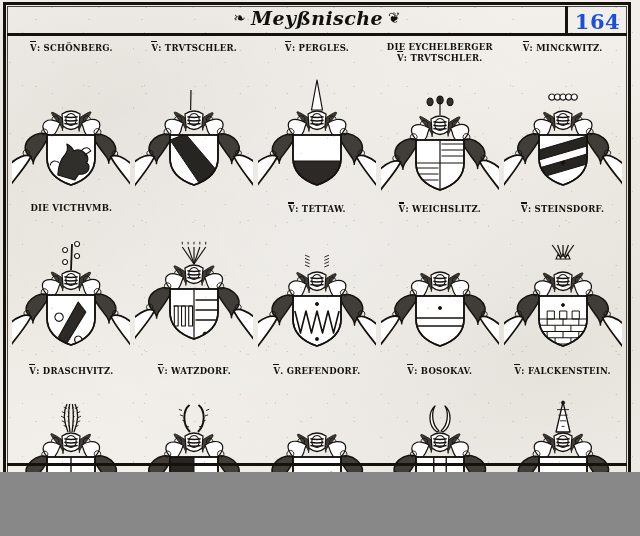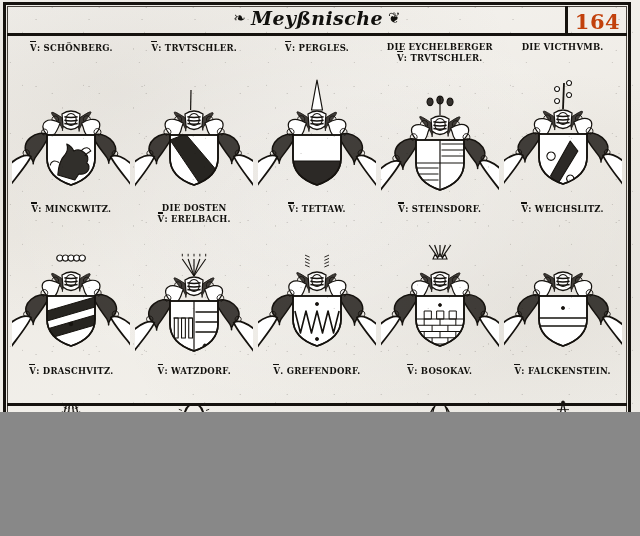--- a/index.html
+++ b/index.html
@@ -3,21 +3,21 @@
 <meta charset="utf-8">
 <style>
   html, body {
     margin: 0;
     padding: 0;
     background: #888;
   }
   #page {
     position: relative;
     width: 640px;
-    height: 412px;
+    height: 472px;
     background: #f2f0ec;
     overflow: hidden;
     font-family: "Liberation Serif", serif;
     -webkit-font-smoothing: none;
   }
   
   #paper-grain {
     position: absolute;
     inset: 0;
     background:
@@ -80,21 +80,21 @@
     box-sizing: border-box;
     border-left: 3px solid #15120e;
     display: flex;
     align-items: center;
     justify-content: center;
   }
   #page-number {
     font-family: "DejaVu Serif", serif;
     font-size: 21px;
     font-weight: bold;
-    color: #c2410c;
+    color: #1d4ed8;
     letter-spacing: 0.5px;
   }
   
   #arms-grid {
     position: absolute;
     left: 10px; top: 39px;
     width: 614px; height: 484px;
     display: grid;
     grid-template-columns: repeat(5, 1fr);
     grid-template-rows: repeat(3, 1fr);
@@ -605,20 +605,132 @@
           L 83 97
           Q 83 116 59 124
           Q 35 116 35 97
           Z" fill="none" stroke="#15120e" stroke-width="1.6" stroke-linejoin="round"></path>
             </g>
           </svg>
         </div>
       </div>
       <div class="arms-cell">
         <div class="arms-label">
+          <div><span class="vbar">V</span>: MINCKWITZ.</div>
+        </div>
+        <div class="arms-art">
+          <svg width="118" height="132" viewBox="0 0 118 132">
+            <defs>
+              <clipPath id="sh-clip-4">
+                <path d="M 35 74
+          L 83 74
+          L 83 97
+          Q 83 116 59 124
+          Q 35 116 35 97
+          Z"></path>
+              </clipPath>
+            </defs>
+            <g>
+              <path d="M 59 49 q -8.399999999999999 -9*1 -11.2 -16*1" fill="none" stroke="#15120e" stroke-width="1.15" stroke-linejoin="round"></path>
+              <path d="M 47.8 33 a 3.1 3.1 0 1 0 0.1 0" fill="#ffffff" stroke="#15120e" stroke-width="1.2" stroke-linejoin="round"></path>
+              <path d="M 59 49 q -4.199999999999999 -9*1 -5.6 -16*1" fill="none" stroke="#15120e" stroke-width="1.15" stroke-linejoin="round"></path>
+              <path d="M 53.4 33 a 3.1 3.1 0 1 0 0.1 0" fill="#ffffff" stroke="#15120e" stroke-width="1.2" stroke-linejoin="round"></path>
+              <path d="M 59 49 q 0 -9*1 0 -16*1" fill="none" stroke="#15120e" stroke-width="1.15" stroke-linejoin="round"></path>
+              <path d="M 59 33 a 3.1 3.1 0 1 0 0.1 0" fill="#ffffff" stroke="#15120e" stroke-width="1.2" stroke-linejoin="round"></path>
+              <path d="M 59 49 q 4.199999999999999 -9*1 5.6 -16*1" fill="none" stroke="#15120e" stroke-width="1.15" stroke-linejoin="round"></path>
+              <path d="M 64.6 33 a 3.1 3.1 0 1 0 0.1 0" fill="#ffffff" stroke="#15120e" stroke-width="1.2" stroke-linejoin="round"></path>
+              <path d="M 59 49 q 8.399999999999999 -9*1 11.2 -16*1" fill="none" stroke="#15120e" stroke-width="1.15" stroke-linejoin="round"></path>
+              <path d="M 70.2 33 a 3.1 3.1 0 1 0 0.1 0" fill="#ffffff" stroke="#15120e" stroke-width="1.2" stroke-linejoin="round"></path>
+            </g>
+            <g>
+              <path d="M 52 58
+         C 40.35868887174212 50.124995413237315, 34.72825488683128 47.67390586419753, 45 60
+         C 54.92935360939643 70.27174511316872, 47.396740526406035 73.69566015089163, 52.190221579218104 63.7663065414952
+         C 58.01087714334705 55.54891045096022, 48.2336934585048 67.24457060185185, 52 58 Z" fill="rgba(21,18,14,0.80)" stroke="#15120e" stroke-width="0.90" stroke-linejoin="round"></path>
+              <path d="M 45.821739609053495 60.4930437654321
+         a 3.2869584362139914 3.2869584362139914 0 1 0 -2.7939146707818927 1.150435452674897" fill="none" stroke="#15120e" stroke-width="0.9"></path>
+              <path d="M 48.081523533950616 62.054349022633744
+         C 36.21554903978052 54.0273662765775, 23.611546039094648 59.99037602880658, 34.081523533950616 72.55434902263374
+         C 44.202501778978046 83.02432651748971, 36.52451828275034 86.51431901577503, 41.41050778034979 76.3933407707476
+         C 47.34349502743484 68.01735877486283, 44.24253178583676 71.47732876800411, 48.081523533950616 62.054349022633744 Z" fill="#ffffff" stroke="#15120e" stroke-width="1.19" stroke-linejoin="round"></path>
+              <path d="M 34.91912173353909 73.05690794238683
+         a 3.3503927983539095 3.3503927983539095 0 1 0 -2.847833878600823 1.1726374794238683" fill="none" stroke="#15120e" stroke-width="0.9"></path>
+              <path d="M 37.2225167824074 74.64834452160494
+         C 26.592575938786005 67.457502186214, 6.843157214506169 82.39311304012345, 16.222516782407403 93.64834452160494
+         C 25.2892310313786 103.02770408950617, 18.411034014917693 106.1541572788066, 22.788068479938268 97.0874430298354
+         C 28.103038901748967 89.5839553755144, 33.78341827417695 83.08976813271605, 37.2225167824074 74.64834452160494 Z" fill="rgba(21,18,14,0.80)" stroke="#15120e" stroke-width="1.47" stroke-linejoin="round"></path>
+              <path d="M 16.9728655478395 94.0985537808642
+         a 3.001395061728395 3.001395061728395 0 1 0 -2.5511858024691354 1.0504882716049382" fill="none" stroke="#15120e" stroke-width="0.9"></path>
+              <path d="M 19.036324652777775 95.52421643518518
+         C 8.165367562585732 88.17033369770233, -18.55569630915638 111.5137912808642, -8.963675347222225 123.02421643518518
+         C 0.30861158264746 132.61623739711933, -6.7255371227709215 135.81357771776405, -2.2492606738683145 126.54129078789437
+         C 3.186217871227706 118.86767401834705, 15.519250300068585 104.15703530092593, 19.036324652777775 95.52421643518518 Z" fill="#ffffff" stroke="#15120e" stroke-width="1.76" stroke-linejoin="round"></path>
+              <path d="M -8.196313670267493 123.48463344135801
+         a 3.06944670781893 3.06944670781893 0 1 0 -2.60902970164609 1.0743063477366253" fill="none" stroke="#15120e" stroke-width="0.9"></path>
+              <path d="M 66 58
+         C 77.24906644375858 50.39033740569273, 82.92564686213991 48.089223765432095, 73 60
+         C 63.40520803326475 69.92564686213991, 70.68401573216735 73.23419581618656, 66.05204719650206 63.639403849451305
+         C 60.42751397462277 55.69888635973937, 69.6394038494513 66.93308217592593, 66 58 Z" fill="rgba(21,18,14,0.80)" stroke="#15120e" stroke-width="0.90" stroke-linejoin="round"></path>
+              <path d="M 72.2059482510288 60.47643104938272
+         a 3.1762069958847734 3.1762069958847734 0 1 1 2.6997759465020574 1.1116724485596705" fill="none" stroke="#15120e" stroke-width="0.9"></path>
+              <path d="M 70.02230594135803 61.985129372427984
+         C 81.99046990740742 53.88901845421811, 94.58245061728395 59.81295576131688, 84.02230594135803 72.48512937242799
+         C 73.81416608796296 83.04527404835392, 81.55827218364198 86.56532227366256, 76.63020466820988 76.35718242026749
+         C 70.64612268518519 67.90906667952676, 73.89435898919753 71.48925958076131, 70.02230594135803 61.985129372427984 Z" fill="#ffffff" stroke="#15120e" stroke-width="1.19" stroke-linejoin="round"></path>
+              <path d="M 83.17749436728396 72.99201631687244
+         a 3.379246296296296 3.379246296296296 0 1 1 2.8723593518518515 1.1827362037037035" fill="none" stroke="#15120e" stroke-width="0.9"></path>
+              <path d="M 80.85426253858024 74.59715830761317
+         C 91.98848133144719 67.065186771262, 111.67857323816872 81.807985468107, 101.85426253858024 93.59715830761317
+         C 92.35742886231138 103.42146900720165, 99.56192337534293 106.6962392403978, 94.97724504886831 97.19940556412895
+         C 89.41013565243485 89.33995700445817, 84.45650979509603 83.4390379372428, 80.85426253858024 74.59715830761317 Z" fill="rgba(21,18,14,0.80)" stroke="#15120e" stroke-width="1.47" stroke-linejoin="round"></path>
+              <path d="M 101.06831768261317 94.06872522119342
+         a 3.1437794238683123 3.1437794238683123 0 1 1 2.6722125102880656 1.1003227983539092" fill="none" stroke="#15120e" stroke-width="0.9"></path>
+              <path d="M 98.9069693287037 95.56202044753087
+         C 108.23713235168037 89.25043957904664, 135.1394661136831 113.18302430555556, 126.9069693287037 123.06202044753087
+         C 118.94888910322359 131.2945172325103, 124.98605341220849 134.03868282750344, 121.1442215792181 126.08060260202332
+         C 116.47914006772976 119.49460517403979, 101.92555148319614 102.97126755401236, 98.9069693287037 95.56202044753087 Z" fill="#ffffff" stroke="#15120e" stroke-width="1.76" stroke-linejoin="round"></path>
+              <path d="M 126.24836958590534 123.45718029320989
+         a 2.6343989711934155 2.6343989711934155 0 1 1 2.2392391255144033 0.9220396399176953" fill="none" stroke="#15120e" stroke-width="0.9"></path>
+            </g>
+            <g>
+              <path d="M 50 53
+     Q 59 47 68 53
+     L 67 65
+     Q 59 72 51 65 Z" fill="#ffffff" stroke="#15120e" stroke-width="1.25"></path>
+              <path d="M 52.4 55.8 Q 59 57.3 65.6 55.8" fill="none" stroke="#15120e" stroke-width="1.5"></path>
+              <path d="M 52.4 59.199999999999996 Q 59 60.699999999999996 65.6 59.199999999999996" fill="none" stroke="#15120e" stroke-width="1.5"></path>
+              <path d="M 52.4 62.599999999999994 Q 59 64.1 65.6 62.599999999999994" fill="none" stroke="#15120e" stroke-width="1.5"></path>
+              <ellipse cx="59" cy="58.5" rx="5.2" ry="6" fill="none" stroke="#15120e" stroke-width="1.1"></ellipse>
+            </g>
+            <g>
+              <path d="M 35 74
+          L 83 74
+          L 83 97
+          Q 83 116 59 124
+          Q 35 116 35 97
+          Z" fill="#ffffff" stroke="#15120e" stroke-width="1.6" stroke-linejoin="round"></path>
+              <g clip-path="url(#sh-clip-4)">
+                <path d="M 35 89 L 83 75
+         L 83 85 L 35 99 Z" fill="rgba(21,18,14,0.92)" stroke="#15120e" stroke-width="1" stroke-linejoin="round"></path>
+                <path d="M 35 107 L 83 93
+         L 83 103 L 35 117 Z" fill="rgba(21,18,14,0.92)" stroke="#15120e" stroke-width="1" stroke-linejoin="round"></path>
+                <path d="M 57.2 102 a 1.8 1.8 0 1 0 3.6 0 a 1.8 1.8 0 1 0 -3.6 0" fill="#15120e" stroke="#15120e" stroke-width="0.8" stroke-linejoin="round"></path>
+              </g>
+              <path d="M 35 74
+          L 83 74
+          L 83 97
+          Q 83 116 59 124
+          Q 35 116 35 97
+          Z" fill="none" stroke="#15120e" stroke-width="1.6" stroke-linejoin="round"></path>
+            </g>
+          </svg>
+        </div>
+      </div>
+      <div class="arms-cell">
+        <div class="arms-label">
           <div>DIE VICTHVMB.</div>
         </div>
         <div class="arms-art">
           <svg width="118" height="132" viewBox="0 0 118 132">
             <defs>
               <clipPath id="sh-clip-5">
                 <path d="M 35 74
           L 83 74
           L 83 97
           Q 83 116 59 124
@@ -714,136 +826,20 @@
           L 83 74
           L 83 97
           Q 83 116 59 124
           Q 35 116 35 97
           Z" fill="none" stroke="#15120e" stroke-width="1.6" stroke-linejoin="round"></path>
             </g>
           </svg>
         </div>
       </div>
       <div class="arms-cell">
-        <div class="arms-label">
-          <div><span class="vbar">V</span>: MINCKWITZ.</div>
-        </div>
-        <div class="arms-art">
-          <svg width="118" height="132" viewBox="0 0 118 132">
-            <defs>
-              <clipPath id="sh-clip-4">
-                <path d="M 35 74
-          L 83 74
-          L 83 97
-          Q 83 116 59 124
-          Q 35 116 35 97
-          Z"></path>
-              </clipPath>
-            </defs>
-            <g>
-              <path d="M 59 49 q -8.399999999999999 -9*1 -11.2 -16*1" fill="none" stroke="#15120e" stroke-width="1.15" stroke-linejoin="round"></path>
-              <path d="M 47.8 33 a 3.1 3.1 0 1 0 0.1 0" fill="#ffffff" stroke="#15120e" stroke-width="1.2" stroke-linejoin="round"></path>
-              <path d="M 59 49 q -4.199999999999999 -9*1 -5.6 -16*1" fill="none" stroke="#15120e" stroke-width="1.15" stroke-linejoin="round"></path>
-              <path d="M 53.4 33 a 3.1 3.1 0 1 0 0.1 0" fill="#ffffff" stroke="#15120e" stroke-width="1.2" stroke-linejoin="round"></path>
-              <path d="M 59 49 q 0 -9*1 0 -16*1" fill="none" stroke="#15120e" stroke-width="1.15" stroke-linejoin="round"></path>
-              <path d="M 59 33 a 3.1 3.1 0 1 0 0.1 0" fill="#ffffff" stroke="#15120e" stroke-width="1.2" stroke-linejoin="round"></path>
-              <path d="M 59 49 q 4.199999999999999 -9*1 5.6 -16*1" fill="none" stroke="#15120e" stroke-width="1.15" stroke-linejoin="round"></path>
-              <path d="M 64.6 33 a 3.1 3.1 0 1 0 0.1 0" fill="#ffffff" stroke="#15120e" stroke-width="1.2" stroke-linejoin="round"></path>
-              <path d="M 59 49 q 8.399999999999999 -9*1 11.2 -16*1" fill="none" stroke="#15120e" stroke-width="1.15" stroke-linejoin="round"></path>
-              <path d="M 70.2 33 a 3.1 3.1 0 1 0 0.1 0" fill="#ffffff" stroke="#15120e" stroke-width="1.2" stroke-linejoin="round"></path>
-            </g>
-            <g>
-              <path d="M 52 58
-         C 40.35868887174212 50.124995413237315, 34.72825488683128 47.67390586419753, 45 60
-         C 54.92935360939643 70.27174511316872, 47.396740526406035 73.69566015089163, 52.190221579218104 63.7663065414952
-         C 58.01087714334705 55.54891045096022, 48.2336934585048 67.24457060185185, 52 58 Z" fill="rgba(21,18,14,0.80)" stroke="#15120e" stroke-width="0.90" stroke-linejoin="round"></path>
-              <path d="M 45.821739609053495 60.4930437654321
-         a 3.2869584362139914 3.2869584362139914 0 1 0 -2.7939146707818927 1.150435452674897" fill="none" stroke="#15120e" stroke-width="0.9"></path>
-              <path d="M 48.081523533950616 62.054349022633744
-         C 36.21554903978052 54.0273662765775, 23.611546039094648 59.99037602880658, 34.081523533950616 72.55434902263374
-         C 44.202501778978046 83.02432651748971, 36.52451828275034 86.51431901577503, 41.41050778034979 76.3933407707476
-         C 47.34349502743484 68.01735877486283, 44.24253178583676 71.47732876800411, 48.081523533950616 62.054349022633744 Z" fill="#ffffff" stroke="#15120e" stroke-width="1.19" stroke-linejoin="round"></path>
-              <path d="M 34.91912173353909 73.05690794238683
-         a 3.3503927983539095 3.3503927983539095 0 1 0 -2.847833878600823 1.1726374794238683" fill="none" stroke="#15120e" stroke-width="0.9"></path>
-              <path d="M 37.2225167824074 74.64834452160494
-         C 26.592575938786005 67.457502186214, 6.843157214506169 82.39311304012345, 16.222516782407403 93.64834452160494
-         C 25.2892310313786 103.02770408950617, 18.411034014917693 106.1541572788066, 22.788068479938268 97.0874430298354
-         C 28.103038901748967 89.5839553755144, 33.78341827417695 83.08976813271605, 37.2225167824074 74.64834452160494 Z" fill="rgba(21,18,14,0.80)" stroke="#15120e" stroke-width="1.47" stroke-linejoin="round"></path>
-              <path d="M 16.9728655478395 94.0985537808642
-         a 3.001395061728395 3.001395061728395 0 1 0 -2.5511858024691354 1.0504882716049382" fill="none" stroke="#15120e" stroke-width="0.9"></path>
-              <path d="M 19.036324652777775 95.52421643518518
-         C 8.165367562585732 88.17033369770233, -18.55569630915638 111.5137912808642, -8.963675347222225 123.02421643518518
-         C 0.30861158264746 132.61623739711933, -6.7255371227709215 135.81357771776405, -2.2492606738683145 126.54129078789437
-         C 3.186217871227706 118.86767401834705, 15.519250300068585 104.15703530092593, 19.036324652777775 95.52421643518518 Z" fill="#ffffff" stroke="#15120e" stroke-width="1.76" stroke-linejoin="round"></path>
-              <path d="M -8.196313670267493 123.48463344135801
-         a 3.06944670781893 3.06944670781893 0 1 0 -2.60902970164609 1.0743063477366253" fill="none" stroke="#15120e" stroke-width="0.9"></path>
-              <path d="M 66 58
-         C 77.24906644375858 50.39033740569273, 82.92564686213991 48.089223765432095, 73 60
-         C 63.40520803326475 69.92564686213991, 70.68401573216735 73.23419581618656, 66.05204719650206 63.639403849451305
-         C 60.42751397462277 55.69888635973937, 69.6394038494513 66.93308217592593, 66 58 Z" fill="rgba(21,18,14,0.80)" stroke="#15120e" stroke-width="0.90" stroke-linejoin="round"></path>
-              <path d="M 72.2059482510288 60.47643104938272
-         a 3.1762069958847734 3.1762069958847734 0 1 1 2.6997759465020574 1.1116724485596705" fill="none" stroke="#15120e" stroke-width="0.9"></path>
-              <path d="M 70.02230594135803 61.985129372427984
-         C 81.99046990740742 53.88901845421811, 94.58245061728395 59.81295576131688, 84.02230594135803 72.48512937242799
-         C 73.81416608796296 83.04527404835392, 81.55827218364198 86.56532227366256, 76.63020466820988 76.35718242026749
-         C 70.64612268518519 67.90906667952676, 73.89435898919753 71.48925958076131, 70.02230594135803 61.985129372427984 Z" fill="#ffffff" stroke="#15120e" stroke-width="1.19" stroke-linejoin="round"></path>
-              <path d="M 83.17749436728396 72.99201631687244
-         a 3.379246296296296 3.379246296296296 0 1 1 2.8723593518518515 1.1827362037037035" fill="none" stroke="#15120e" stroke-width="0.9"></path>
-              <path d="M 80.85426253858024 74.59715830761317
-         C 91.98848133144719 67.065186771262, 111.67857323816872 81.807985468107, 101.85426253858024 93.59715830761317
-         C 92.35742886231138 103.42146900720165, 99.56192337534293 106.6962392403978, 94.97724504886831 97.19940556412895
-         C 89.41013565243485 89.33995700445817, 84.45650979509603 83.4390379372428, 80.85426253858024 74.59715830761317 Z" fill="rgba(21,18,14,0.80)" stroke="#15120e" stroke-width="1.47" stroke-linejoin="round"></path>
-              <path d="M 101.06831768261317 94.06872522119342
-         a 3.1437794238683123 3.1437794238683123 0 1 1 2.6722125102880656 1.1003227983539092" fill="none" stroke="#15120e" stroke-width="0.9"></path>
-              <path d="M 98.9069693287037 95.56202044753087
-         C 108.23713235168037 89.25043957904664, 135.1394661136831 113.18302430555556, 126.9069693287037 123.06202044753087
-         C 118.94888910322359 131.2945172325103, 124.98605341220849 134.03868282750344, 121.1442215792181 126.08060260202332
-         C 116.47914006772976 119.49460517403979, 101.92555148319614 102.97126755401236, 98.9069693287037 95.56202044753087 Z" fill="#ffffff" stroke="#15120e" stroke-width="1.76" stroke-linejoin="round"></path>
-              <path d="M 126.24836958590534 123.45718029320989
-         a 2.6343989711934155 2.6343989711934155 0 1 1 2.2392391255144033 0.9220396399176953" fill="none" stroke="#15120e" stroke-width="0.9"></path>
-            </g>
-            <g>
-              <path d="M 50 53
-     Q 59 47 68 53
-     L 67 65
-     Q 59 72 51 65 Z" fill="#ffffff" stroke="#15120e" stroke-width="1.25"></path>
-              <path d="M 52.4 55.8 Q 59 57.3 65.6 55.8" fill="none" stroke="#15120e" stroke-width="1.5"></path>
-              <path d="M 52.4 59.199999999999996 Q 59 60.699999999999996 65.6 59.199999999999996" fill="none" stroke="#15120e" stroke-width="1.5"></path>
-              <path d="M 52.4 62.599999999999994 Q 59 64.1 65.6 62.599999999999994" fill="none" stroke="#15120e" stroke-width="1.5"></path>
-              <ellipse cx="59" cy="58.5" rx="5.2" ry="6" fill="none" stroke="#15120e" stroke-width="1.1"></ellipse>
-            </g>
-            <g>
-              <path d="M 35 74
-          L 83 74
-          L 83 97
-          Q 83 116 59 124
-          Q 35 116 35 97
-          Z" fill="#ffffff" stroke="#15120e" stroke-width="1.6" stroke-linejoin="round"></path>
-              <g clip-path="url(#sh-clip-4)">
-                <path d="M 35 89 L 83 75
-         L 83 85 L 35 99 Z" fill="rgba(21,18,14,0.92)" stroke="#15120e" stroke-width="1" stroke-linejoin="round"></path>
-                <path d="M 35 107 L 83 93
-         L 83 103 L 35 117 Z" fill="rgba(21,18,14,0.92)" stroke="#15120e" stroke-width="1" stroke-linejoin="round"></path>
-                <path d="M 57.2 102 a 1.8 1.8 0 1 0 3.6 0 a 1.8 1.8 0 1 0 -3.6 0" fill="#15120e" stroke="#15120e" stroke-width="0.8" stroke-linejoin="round"></path>
-              </g>
-              <path d="M 35 74
-          L 83 74
-          L 83 97
-          Q 83 116 59 124
-          Q 35 116 35 97
-          Z" fill="none" stroke="#15120e" stroke-width="1.6" stroke-linejoin="round"></path>
-            </g>
-          </svg>
-        </div>
-      </div>
-      <div class="arms-cell">
-        <div class="arms-label">
-          <div>DIE DOSTEN</div>
-          <div><span class="vbar">V</span>: ERELBACH.</div>
-        </div>
         <div class="arms-art">
           <svg width="118" height="132" viewBox="0 0 118 132">
             <defs>
               <clipPath id="sh-clip-6">
                 <path d="M 35 74
           L 83 74
           L 83 97
           Q 83 116 59 124
           Q 35 116 35 97
           Z"></path>
@@ -1063,20 +1059,131 @@
           L 83 97
           Q 83 116 59 124
           Q 35 116 35 97
           Z" fill="none" stroke="#15120e" stroke-width="1.6" stroke-linejoin="round"></path>
             </g>
           </svg>
         </div>
       </div>
       <div class="arms-cell">
         <div class="arms-label">
+          <div><span class="vbar">V</span>: WEICHSLITZ.</div>
+        </div>
+        <div class="arms-art">
+          <svg width="118" height="132" viewBox="0 0 118 132">
+            <defs>
+              <clipPath id="sh-clip-8">
+                <path d="M 35 74
+          L 83 74
+          L 83 97
+          Q 83 116 59 124
+          Q 35 116 35 97
+          Z"></path>
+              </clipPath>
+            </defs>
+            <g>
+              <path d="M 59 49 q -6.25 -9*1 -10.625 -15*1" fill="none" stroke="#15120e" stroke-width="1.2" stroke-linejoin="round"></path>
+              <path d="M 48.375 34 q -3 -3.2*1 -0.5 -5.0*1" fill="none" stroke="#15120e" stroke-width="1" stroke-linejoin="round"></path>
+              <path d="M 59 49 q -3.1 -9*1 -5.27 -15*1" fill="none" stroke="#15120e" stroke-width="1.2" stroke-linejoin="round"></path>
+              <path d="M 53.730000000000004 34 q -1.488 -3.2*1 -0.248 -5.0*1" fill="none" stroke="#15120e" stroke-width="1" stroke-linejoin="round"></path>
+              <path d="M 59 49 q 0 -9*1 0 -15*1" fill="none" stroke="#15120e" stroke-width="1.2" stroke-linejoin="round"></path>
+              <path d="M 59 34 q 0 -3.2*1 0 -5.0*1" fill="none" stroke="#15120e" stroke-width="1" stroke-linejoin="round"></path>
+              <path d="M 59 49 q 3.1 -9*1 5.27 -15*1" fill="none" stroke="#15120e" stroke-width="1.2" stroke-linejoin="round"></path>
+              <path d="M 64.27 34 q 1.488 -3.2*1 0.248 -5.0*1" fill="none" stroke="#15120e" stroke-width="1" stroke-linejoin="round"></path>
+              <path d="M 59 49 q 6.25 -9*1 10.625 -15*1" fill="none" stroke="#15120e" stroke-width="1.2" stroke-linejoin="round"></path>
+              <path d="M 69.625 34 q 3 -3.2*1 0.5 -5.0*1" fill="none" stroke="#15120e" stroke-width="1" stroke-linejoin="round"></path>
+              <path d="M 48 35 q 11*1 -7*1 22*1 0" fill="none" stroke="#15120e" stroke-width="1" stroke-linejoin="round"></path>
+            </g>
+            <g>
+              <path d="M 52 58
+         C 40.463507630315505 50.19590222050755, 34.820742026748974 47.78489043209876, 45 60
+         C 54.83994937414266 70.17925797325103, 47.375160193758575 73.5723439643347, 52.125480581275724 63.732394590192044
+         C 57.893726766117965 55.58898821159122, 48.267605409807956 67.16133217592592, 52 58 Z" fill="rgba(21,18,14,0.80)" stroke="#15120e" stroke-width="0.90" stroke-linejoin="round"></path>
+              <path d="M 45.814340637860084 60.48860438271605
+         a 3.257362551440329 3.257362551440329 0 1 0 -2.7687581687242795 1.1400768930041152" fill="none" stroke="#15120e" stroke-width="0.9"></path>
+              <path d="M 48.05377739197531 62.035851594650204
+         C 36.83707638888889 54.44808326903292, 24.15668827160494 60.65934465020577, 34.05377739197531 72.53585159465021
+         C 43.62096354166667 82.43294071502058, 36.363098186728394 85.7319704218107, 40.98173977623457 76.16478427211935
+         C 46.590090277777776 68.24711297582306, 44.42484471450617 70.94323180298353, 48.05377739197531 62.035851594650204 Z" fill="#ffffff" stroke="#15120e" stroke-width="1.19" stroke-linejoin="round"></path>
+              <path d="M 34.845544521604936 73.01091187242798
+         a 3.1670685185185183 3.1670685185185183 0 1 0 -2.6920082407407406 1.1084739814814812" fill="none" stroke="#15120e" stroke-width="0.9"></path>
+              <path d="M 37.022904128086424 74.51526941872429
+         C 27.055703853738002 67.77275158607682, 7.228315650720168 82.96176324588478, 16.022904128086424 93.51526941872429
+         C 24.52433965620714 102.30985789609055, 18.074974772805216 105.24138738854596, 22.1791160622428 96.73995186042525
+         C 27.162716199417012 89.70428107853225, 33.79822168638546 82.43039904835392, 37.022904128086424 74.51526941872429 Z" fill="rgba(21,18,14,0.80)" stroke="#15120e" stroke-width="1.47" stroke-linejoin="round"></path>
+              <path d="M 16.726471206275725 93.93740966563787
+         a 2.8142683127572017 2.8142683127572017 0 1 0 -2.3921280658436213 0.9849939094650205" fill="none" stroke="#15120e" stroke-width="0.9"></path>
+              <path d="M 18.6612806712963 95.27418711419755
+         C 8.42035838906036 88.34650439386147, -18.374827224794235 111.93085763888891, -9.3387193287037 122.77418711419755
+         C -0.6038150291495157 131.8102950102881, -7.2302941529492415 134.8223309756516, -3.0134438014403253 126.08742667609741
+         C 2.107017339677645 118.85854035922497, 15.348041109396437 103.40668422067903, 18.6612806712963 95.27418711419755 Z" fill="#ffffff" stroke="#15120e" stroke-width="1.76" stroke-linejoin="round"></path>
+              <path d="M -8.615830697016458 123.2079202932099
+         a 2.8915545267489713 2.8915545267489713 0 1 0 -2.4578213477366258 1.0120440843621399" fill="none" stroke="#15120e" stroke-width="0.9"></path>
+              <path d="M 66 58
+         C 77.87531764403292 49.96669688786008, 83.47822145061728 47.42613425925926, 73 60
+         C 62.87105259773663 70.47822145061728, 70.55508166152264 73.97096193415638, 65.6652449845679 63.84201453189301
+         C 59.72758616255144 55.459437371399176, 69.842014531893 67.43039930555555, 66 58 Z" fill="rgba(21,18,14,0.80)" stroke="#15120e" stroke-width="0.90" stroke-linejoin="round"></path>
+              <path d="M 72.16174228395062 60.50295462962963
+         a 3.3530308641975304 3.3530308641975304 0 1 1 2.8500762345679007 1.1735608024691355" fill="none" stroke="#15120e" stroke-width="0.9"></path>
+              <path d="M 69.85653356481481 62.09564429012346
+         C 81.53711128257888 54.19407701045954, 94.16292566872427 60.2279737654321, 83.85653356481481 72.59564429012346
+         C 73.893687864369 82.90203639403292, 81.45170874056927 86.33750042866941, 76.64205909207818 76.3746547282236
+         C 70.80177023319615 68.12954104509602, 73.63554400291495 71.37139718364197, 69.85653356481481 62.09564429012346 Z" fill="#ffffff" stroke="#15120e" stroke-width="1.19" stroke-linejoin="round"></path>
+              <path d="M 83.03202219650206 73.09035111111112
+         a 3.2980454732510287 3.2980454732510287 0 1 1 2.8033386522633745 1.15431591563786" fill="none" stroke="#15120e" stroke-width="0.9"></path>
+              <path d="M 80.76461593364198 74.65692271090535
+         C 91.15913942472565 67.62533329046639, 110.93625430812757 82.65095666152263, 101.76461593364198 93.65692271090535
+         C 92.8986988383059 102.82856108539094, 99.62456697959534 105.88577387688615, 95.34446907150206 97.01985678155006
+         C 90.14720732596022 89.68254608196159, 84.12755000428669 82.91139724794239, 80.76461593364198 74.65692271090535 Z" fill="rgba(21,18,14,0.80)" stroke="#15120e" stroke-width="1.47" stroke-linejoin="round"></path>
+              <path d="M 101.03088486368313 94.09716135288066
+         a 2.934924279835391 2.934924279835391 0 1 1 2.494685637860082 1.0272234979423869" fill="none" stroke="#15120e" stroke-width="0.9"></path>
+              <path d="M 99.0131244212963 95.49125038580247
+         C 108.16728555812757 89.29872961676955, 135.0903254243827 113.29860918209877, 127.0131244212963 122.99125038580247
+         C 119.20516345164609 131.0684513888889, 125.12844418724279 133.76085172325102, 121.3590837191358 125.95289075360083
+         C 116.78200315072017 119.4911299511317, 101.97476478909465 102.76073128858025, 99.0131244212963 95.49125038580247 Z" fill="#ffffff" stroke="#15120e" stroke-width="1.76" stroke-linejoin="round"></path>
+              <path d="M 126.36694834104938 123.37895603395062
+         a 2.584704320987654 2.584704320987654 0 1 1 2.196998672839506 0.9046465123456788" fill="none" stroke="#15120e" stroke-width="0.9"></path>
+            </g>
+            <g>
+              <path d="M 50 53
+     Q 59 47 68 53
+     L 67 65
+     Q 59 72 51 65 Z" fill="#ffffff" stroke="#15120e" stroke-width="1.25"></path>
+              <path d="M 52.4 55.8 Q 59 57.3 65.6 55.8" fill="none" stroke="#15120e" stroke-width="1.5"></path>
+              <path d="M 52.4 59.199999999999996 Q 59 60.699999999999996 65.6 59.199999999999996" fill="none" stroke="#15120e" stroke-width="1.5"></path>
+              <path d="M 52.4 62.599999999999994 Q 59 64.1 65.6 62.599999999999994" fill="none" stroke="#15120e" stroke-width="1.5"></path>
+              <ellipse cx="59" cy="58.5" rx="5.2" ry="6" fill="none" stroke="#15120e" stroke-width="1.1"></ellipse>
+            </g>
+            <g>
+              <path d="M 35 74
+          L 83 74
+          L 83 97
+          Q 83 116 59 124
+          Q 35 116 35 97
+          Z" fill="#ffffff" stroke="#15120e" stroke-width="1.6" stroke-linejoin="round"></path>
+              <g clip-path="url(#sh-clip-8)">
+                <path d="M 35 96 L 83 96" fill="none" stroke="#15120e" stroke-width="1.5" stroke-linejoin="round"></path>
+                <path d="M 35 104 L 83 104" fill="none" stroke="#15120e" stroke-width="1.5" stroke-linejoin="round"></path>
+                <path d="M 57.4 86 a 1.6 1.6 0 1 0 3.2 0 a 1.6 1.6 0 1 0 -3.2 0" fill="#15120e" stroke="#15120e" stroke-width="0.8" stroke-linejoin="round"></path>
+              </g>
+              <path d="M 35 74
+          L 83 74
+          L 83 97
+          Q 83 116 59 124
+          Q 35 116 35 97
+          Z" fill="none" stroke="#15120e" stroke-width="1.6" stroke-linejoin="round"></path>
+            </g>
+          </svg>
+        </div>
+      </div>
+      <div class="arms-cell">
+        <div class="arms-label">
           <div><span class="vbar">V</span>: STEINSDORF.</div>
         </div>
         <div class="arms-art">
           <svg width="118" height="132" viewBox="0 0 118 132">
             <defs>
               <clipPath id="sh-clip-9">
                 <path d="M 35 74
           L 83 74
           L 83 97
           Q 83 116 59 124
@@ -1198,131 +1305,20 @@
           L 83 97
           Q 83 116 59 124
           Q 35 116 35 97
           Z" fill="none" stroke="#15120e" stroke-width="1.6" stroke-linejoin="round"></path>
             </g>
           </svg>
         </div>
       </div>
       <div class="arms-cell">
         <div class="arms-label">
-          <div><span class="vbar">V</span>: WEICHSLITZ.</div>
-        </div>
-        <div class="arms-art">
-          <svg width="118" height="132" viewBox="0 0 118 132">
-            <defs>
-              <clipPath id="sh-clip-8">
-                <path d="M 35 74
-          L 83 74
-          L 83 97
-          Q 83 116 59 124
-          Q 35 116 35 97
-          Z"></path>
-              </clipPath>
-            </defs>
-            <g>
-              <path d="M 59 49 q -6.25 -9*1 -10.625 -15*1" fill="none" stroke="#15120e" stroke-width="1.2" stroke-linejoin="round"></path>
-              <path d="M 48.375 34 q -3 -3.2*1 -0.5 -5.0*1" fill="none" stroke="#15120e" stroke-width="1" stroke-linejoin="round"></path>
-              <path d="M 59 49 q -3.1 -9*1 -5.27 -15*1" fill="none" stroke="#15120e" stroke-width="1.2" stroke-linejoin="round"></path>
-              <path d="M 53.730000000000004 34 q -1.488 -3.2*1 -0.248 -5.0*1" fill="none" stroke="#15120e" stroke-width="1" stroke-linejoin="round"></path>
-              <path d="M 59 49 q 0 -9*1 0 -15*1" fill="none" stroke="#15120e" stroke-width="1.2" stroke-linejoin="round"></path>
-              <path d="M 59 34 q 0 -3.2*1 0 -5.0*1" fill="none" stroke="#15120e" stroke-width="1" stroke-linejoin="round"></path>
-              <path d="M 59 49 q 3.1 -9*1 5.27 -15*1" fill="none" stroke="#15120e" stroke-width="1.2" stroke-linejoin="round"></path>
-              <path d="M 64.27 34 q 1.488 -3.2*1 0.248 -5.0*1" fill="none" stroke="#15120e" stroke-width="1" stroke-linejoin="round"></path>
-              <path d="M 59 49 q 6.25 -9*1 10.625 -15*1" fill="none" stroke="#15120e" stroke-width="1.2" stroke-linejoin="round"></path>
-              <path d="M 69.625 34 q 3 -3.2*1 0.5 -5.0*1" fill="none" stroke="#15120e" stroke-width="1" stroke-linejoin="round"></path>
-              <path d="M 48 35 q 11*1 -7*1 22*1 0" fill="none" stroke="#15120e" stroke-width="1" stroke-linejoin="round"></path>
-            </g>
-            <g>
-              <path d="M 52 58
-         C 40.463507630315505 50.19590222050755, 34.820742026748974 47.78489043209876, 45 60
-         C 54.83994937414266 70.17925797325103, 47.375160193758575 73.5723439643347, 52.125480581275724 63.732394590192044
-         C 57.893726766117965 55.58898821159122, 48.267605409807956 67.16133217592592, 52 58 Z" fill="rgba(21,18,14,0.80)" stroke="#15120e" stroke-width="0.90" stroke-linejoin="round"></path>
-              <path d="M 45.814340637860084 60.48860438271605
-         a 3.257362551440329 3.257362551440329 0 1 0 -2.7687581687242795 1.1400768930041152" fill="none" stroke="#15120e" stroke-width="0.9"></path>
-              <path d="M 48.05377739197531 62.035851594650204
-         C 36.83707638888889 54.44808326903292, 24.15668827160494 60.65934465020577, 34.05377739197531 72.53585159465021
-         C 43.62096354166667 82.43294071502058, 36.363098186728394 85.7319704218107, 40.98173977623457 76.16478427211935
-         C 46.590090277777776 68.24711297582306, 44.42484471450617 70.94323180298353, 48.05377739197531 62.035851594650204 Z" fill="#ffffff" stroke="#15120e" stroke-width="1.19" stroke-linejoin="round"></path>
-              <path d="M 34.845544521604936 73.01091187242798
-         a 3.1670685185185183 3.1670685185185183 0 1 0 -2.6920082407407406 1.1084739814814812" fill="none" stroke="#15120e" stroke-width="0.9"></path>
-              <path d="M 37.022904128086424 74.51526941872429
-         C 27.055703853738002 67.77275158607682, 7.228315650720168 82.96176324588478, 16.022904128086424 93.51526941872429
-         C 24.52433965620714 102.30985789609055, 18.074974772805216 105.24138738854596, 22.1791160622428 96.73995186042525
-         C 27.162716199417012 89.70428107853225, 33.79822168638546 82.43039904835392, 37.022904128086424 74.51526941872429 Z" fill="rgba(21,18,14,0.80)" stroke="#15120e" stroke-width="1.47" stroke-linejoin="round"></path>
-              <path d="M 16.726471206275725 93.93740966563787
-         a 2.8142683127572017 2.8142683127572017 0 1 0 -2.3921280658436213 0.9849939094650205" fill="none" stroke="#15120e" stroke-width="0.9"></path>
-              <path d="M 18.6612806712963 95.27418711419755
-         C 8.42035838906036 88.34650439386147, -18.374827224794235 111.93085763888891, -9.3387193287037 122.77418711419755
-         C -0.6038150291495157 131.8102950102881, -7.2302941529492415 134.8223309756516, -3.0134438014403253 126.08742667609741
-         C 2.107017339677645 118.85854035922497, 15.348041109396437 103.40668422067903, 18.6612806712963 95.27418711419755 Z" fill="#ffffff" stroke="#15120e" stroke-width="1.76" stroke-linejoin="round"></path>
-              <path d="M -8.615830697016458 123.2079202932099
-         a 2.8915545267489713 2.8915545267489713 0 1 0 -2.4578213477366258 1.0120440843621399" fill="none" stroke="#15120e" stroke-width="0.9"></path>
-              <path d="M 66 58
-         C 77.87531764403292 49.96669688786008, 83.47822145061728 47.42613425925926, 73 60
-         C 62.87105259773663 70.47822145061728, 70.55508166152264 73.97096193415638, 65.6652449845679 63.84201453189301
-         C 59.72758616255144 55.459437371399176, 69.842014531893 67.43039930555555, 66 58 Z" fill="rgba(21,18,14,0.80)" stroke="#15120e" stroke-width="0.90" stroke-linejoin="round"></path>
-              <path d="M 72.16174228395062 60.50295462962963
-         a 3.3530308641975304 3.3530308641975304 0 1 1 2.8500762345679007 1.1735608024691355" fill="none" stroke="#15120e" stroke-width="0.9"></path>
-              <path d="M 69.85653356481481 62.09564429012346
-         C 81.53711128257888 54.19407701045954, 94.16292566872427 60.2279737654321, 83.85653356481481 72.59564429012346
-         C 73.893687864369 82.90203639403292, 81.45170874056927 86.33750042866941, 76.64205909207818 76.3746547282236
-         C 70.80177023319615 68.12954104509602, 73.63554400291495 71.37139718364197, 69.85653356481481 62.09564429012346 Z" fill="#ffffff" stroke="#15120e" stroke-width="1.19" stroke-linejoin="round"></path>
-              <path d="M 83.03202219650206 73.09035111111112
-         a 3.2980454732510287 3.2980454732510287 0 1 1 2.8033386522633745 1.15431591563786" fill="none" stroke="#15120e" stroke-width="0.9"></path>
-              <path d="M 80.76461593364198 74.65692271090535
-         C 91.15913942472565 67.62533329046639, 110.93625430812757 82.65095666152263, 101.76461593364198 93.65692271090535
-         C 92.8986988383059 102.82856108539094, 99.62456697959534 105.88577387688615, 95.34446907150206 97.01985678155006
-         C 90.14720732596022 89.68254608196159, 84.12755000428669 82.91139724794239, 80.76461593364198 74.65692271090535 Z" fill="rgba(21,18,14,0.80)" stroke="#15120e" stroke-width="1.47" stroke-linejoin="round"></path>
-              <path d="M 101.03088486368313 94.09716135288066
-         a 2.934924279835391 2.934924279835391 0 1 1 2.494685637860082 1.0272234979423869" fill="none" stroke="#15120e" stroke-width="0.9"></path>
-              <path d="M 99.0131244212963 95.49125038580247
-         C 108.16728555812757 89.29872961676955, 135.0903254243827 113.29860918209877, 127.0131244212963 122.99125038580247
-         C 119.20516345164609 131.0684513888889, 125.12844418724279 133.76085172325102, 121.3590837191358 125.95289075360083
-         C 116.78200315072017 119.4911299511317, 101.97476478909465 102.76073128858025, 99.0131244212963 95.49125038580247 Z" fill="#ffffff" stroke="#15120e" stroke-width="1.76" stroke-linejoin="round"></path>
-              <path d="M 126.36694834104938 123.37895603395062
-         a 2.584704320987654 2.584704320987654 0 1 1 2.196998672839506 0.9046465123456788" fill="none" stroke="#15120e" stroke-width="0.9"></path>
-            </g>
-            <g>
-              <path d="M 50 53
-     Q 59 47 68 53
-     L 67 65
-     Q 59 72 51 65 Z" fill="#ffffff" stroke="#15120e" stroke-width="1.25"></path>
-              <path d="M 52.4 55.8 Q 59 57.3 65.6 55.8" fill="none" stroke="#15120e" stroke-width="1.5"></path>
-              <path d="M 52.4 59.199999999999996 Q 59 60.699999999999996 65.6 59.199999999999996" fill="none" stroke="#15120e" stroke-width="1.5"></path>
-              <path d="M 52.4 62.599999999999994 Q 59 64.1 65.6 62.599999999999994" fill="none" stroke="#15120e" stroke-width="1.5"></path>
-              <ellipse cx="59" cy="58.5" rx="5.2" ry="6" fill="none" stroke="#15120e" stroke-width="1.1"></ellipse>
-            </g>
-            <g>
-              <path d="M 35 74
-          L 83 74
-          L 83 97
-          Q 83 116 59 124
-          Q 35 116 35 97
-          Z" fill="#ffffff" stroke="#15120e" stroke-width="1.6" stroke-linejoin="round"></path>
-              <g clip-path="url(#sh-clip-8)">
-                <path d="M 35 96 L 83 96" fill="none" stroke="#15120e" stroke-width="1.5" stroke-linejoin="round"></path>
-                <path d="M 35 104 L 83 104" fill="none" stroke="#15120e" stroke-width="1.5" stroke-linejoin="round"></path>
-                <path d="M 57.4 86 a 1.6 1.6 0 1 0 3.2 0 a 1.6 1.6 0 1 0 -3.2 0" fill="#15120e" stroke="#15120e" stroke-width="0.8" stroke-linejoin="round"></path>
-              </g>
-              <path d="M 35 74
-          L 83 74
-          L 83 97
-          Q 83 116 59 124
-          Q 35 116 35 97
-          Z" fill="none" stroke="#15120e" stroke-width="1.6" stroke-linejoin="round"></path>
-            </g>
-          </svg>
-        </div>
-      </div>
-      <div class="arms-cell">
-        <div class="arms-label">
           <div><span class="vbar">V</span>: DRASCHVITZ.</div>
         </div>
         <div class="arms-art">
           <svg width="118" height="132" viewBox="0 0 118 132">
             <defs>
               <clipPath id="sh-clip-11">
                 <path d="M 35 74
           L 83 74
           L 83 97
           Q 83 116 59 124

